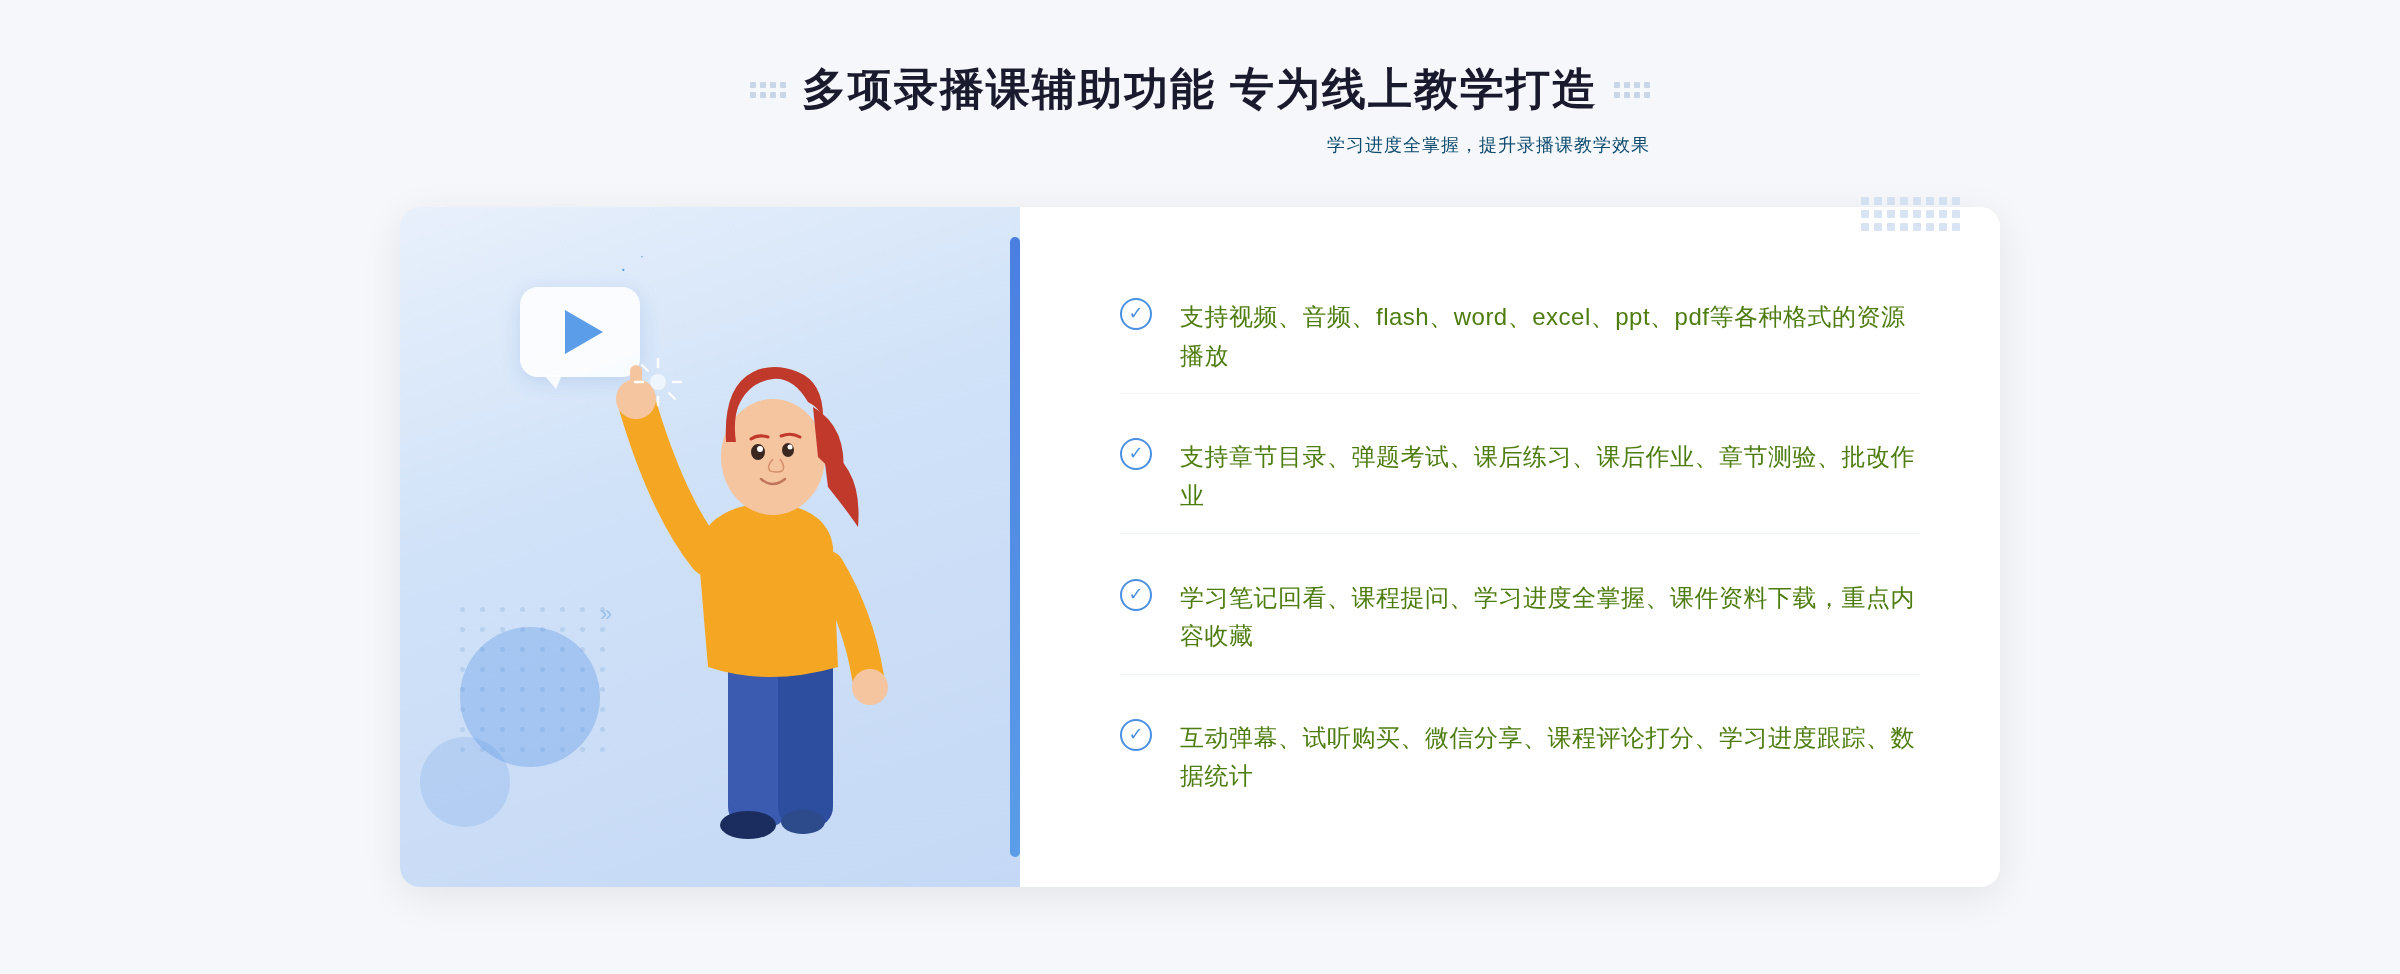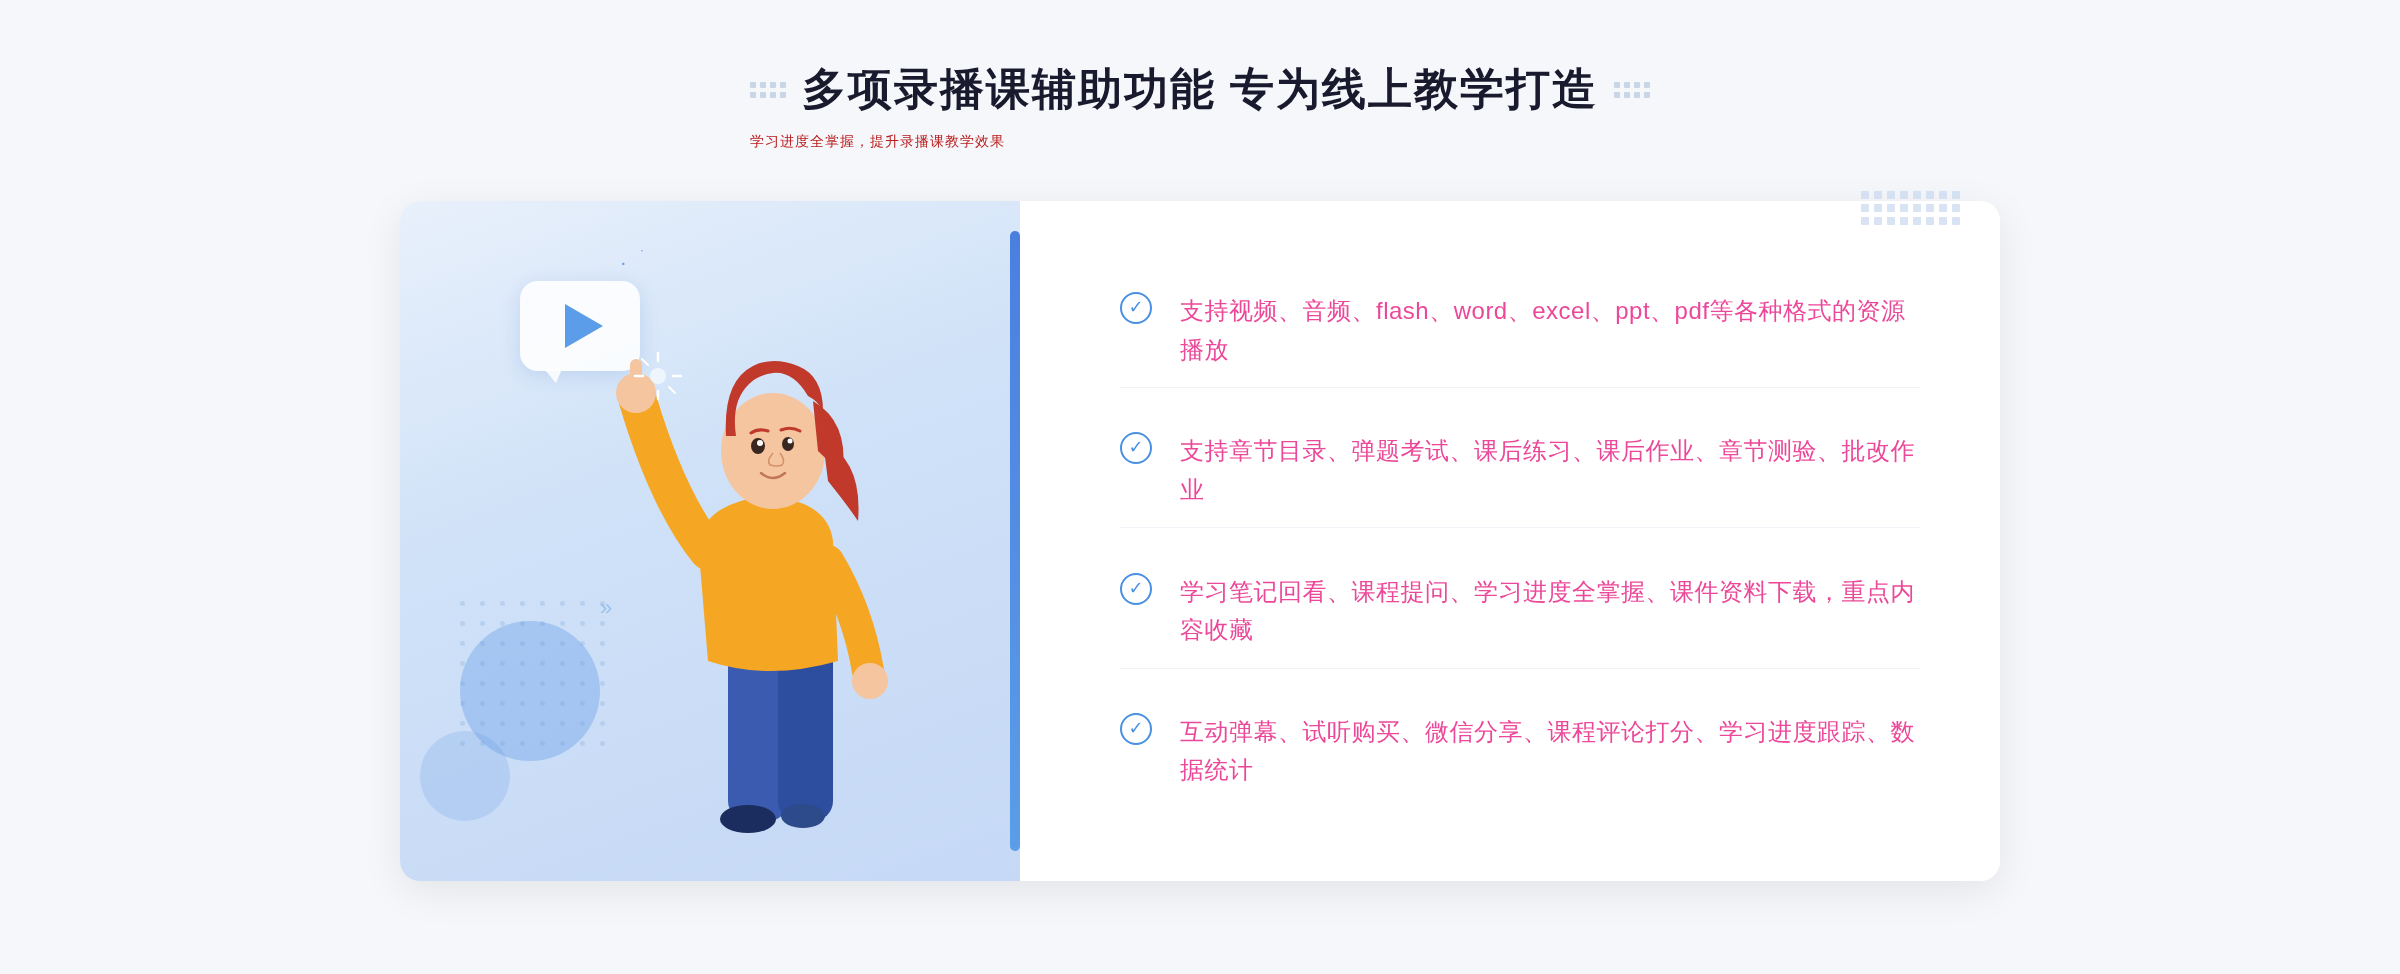--- a/index.html
+++ b/index.html
@@ -20,21 +20,21 @@
       display: flex;
       flex-direction: column;
       align-items: center;
       padding: 60px 0 80px;
     }
 
     
     .header-section {
       display: flex;
       flex-direction: column;
-      align-items: flex-start;
+      align-items: flex-end;
       margin-bottom: 50px;
     }
 
     .title-row {
       display: flex;
       align-items: center;
       gap: 16px;
       margin-bottom: 14px;
     }
 
@@ -60,22 +60,22 @@
     }
 
     .main-title {
       font-size: 44px;
       font-weight: 700;
       color: #1a1a2e;
       letter-spacing: 2px;
     }
 
     .subtitle {
-      font-size: 14px;
-      color: #b91c1c;
+      font-size: 18px;
+      color: #0c4a6e;
       letter-spacing: 1px;
     }
 
     
     .content-card {
       width: 1600px;
       background: #fff;
       border-radius: 20px;
       box-shadow: 0 10px 40px rgba(0,0,0,0.08);
       display: flex;
@@ -257,21 +257,21 @@
 
     .check-mark {
       color: #4a90e2;
       font-size: 18px;
       line-height: 1;
       margin-top: -2px;
     }
 
     .feature-text {
       font-size: 24px;
-      color: #ec4899;
+      color: #4d7c0f;
       line-height: 1.6;
       letter-spacing: 0.5px;
     }
 
     
     .stripe-deco {
       position: absolute;
       top: -10px;
       right: 40px;
       display: grid;

